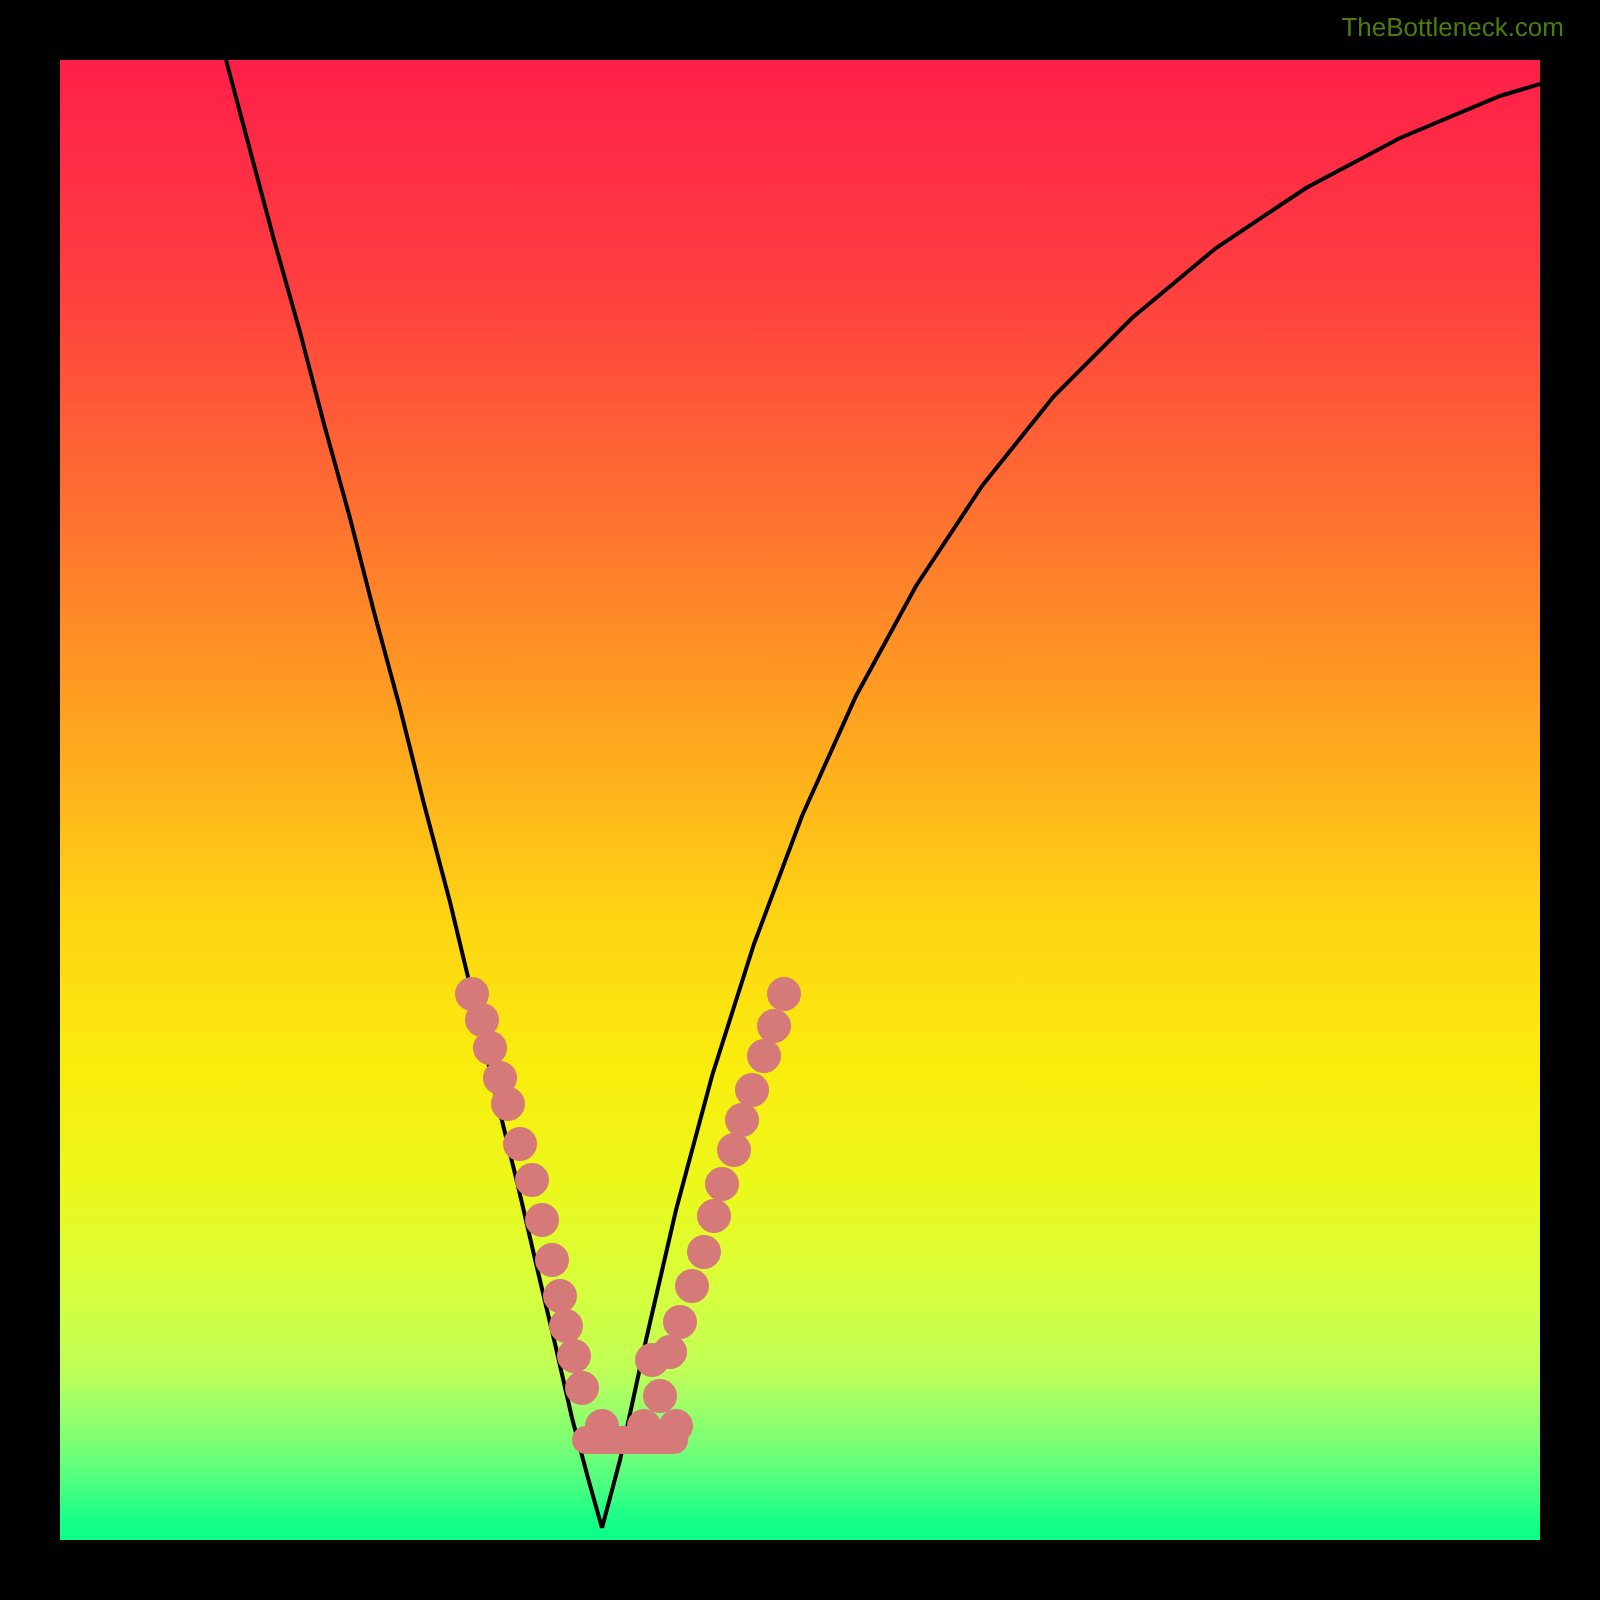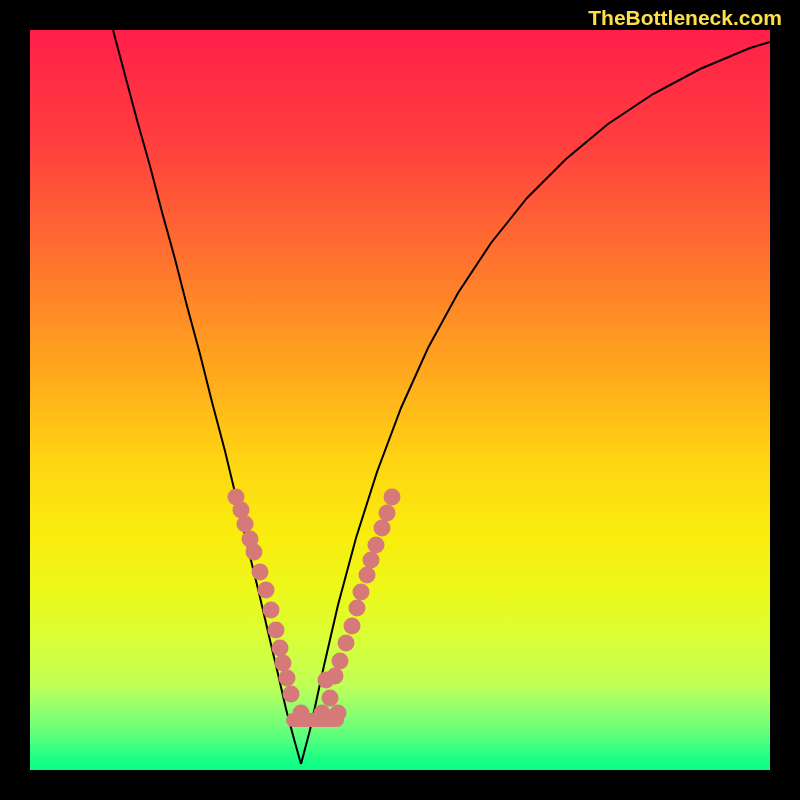--- a/index.html
+++ b/index.html
@@ -3,23 +3,23 @@
 <meta charset="utf-8">
 <style>
   * { margin: 0; padding: 0; box-sizing: border-box; }
   html, body { width: 800px; height: 800px; overflow: hidden; }
   body { background: #000; position: relative; }
   .watermark {
     position: absolute;
     top: 6px;
     right: 18px;
     font-family: Arial, Helvetica, sans-serif;
-    font-size: 21px;
-    font-weight: 700;
-    color: #fde047;
+    font-size: 13px;
+    font-weight: 400;
+    color: #4d7c0f;
     z-index: 10;
   }
   .plot-area {
     position: absolute;
     left: 30px;
     top: 30px;
     width: 740px;
     height: 740px;
     overflow: hidden;
   }

